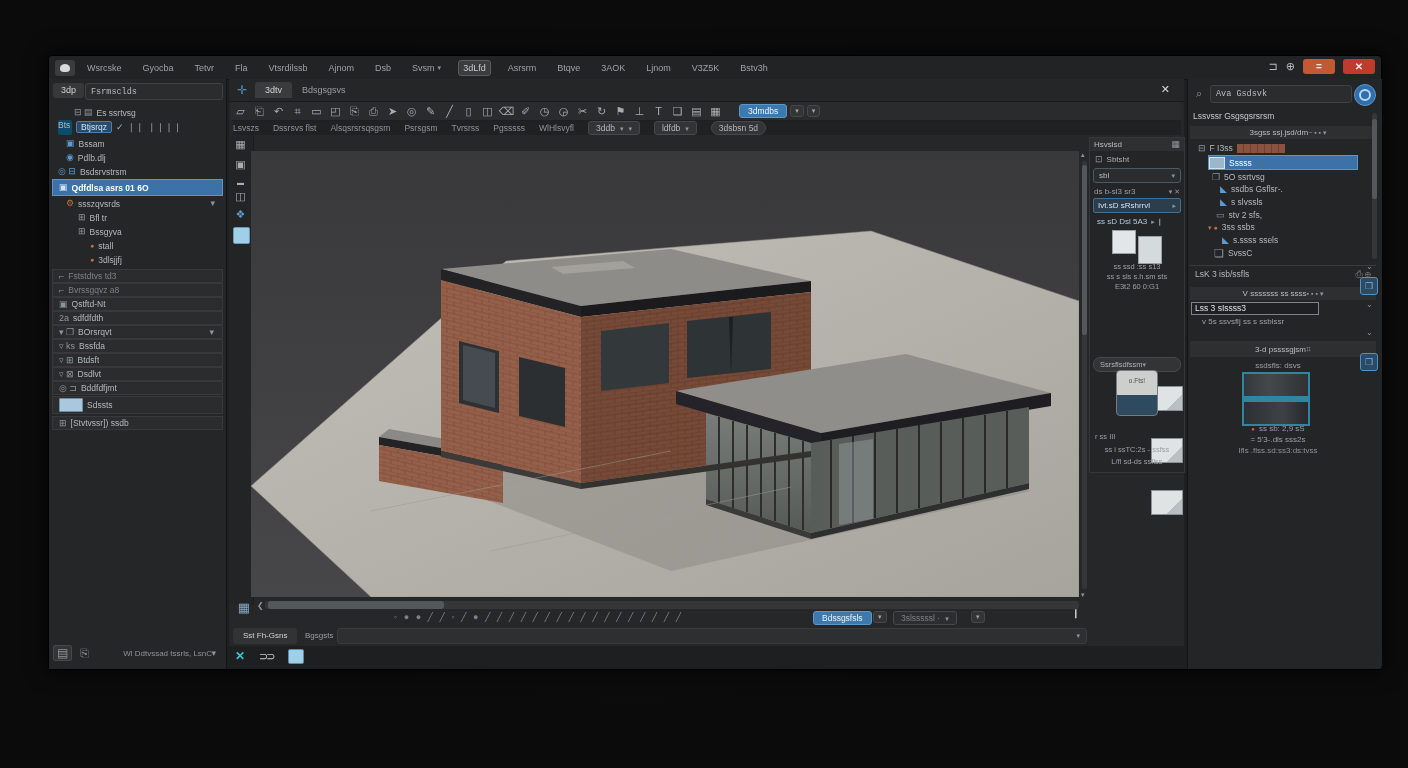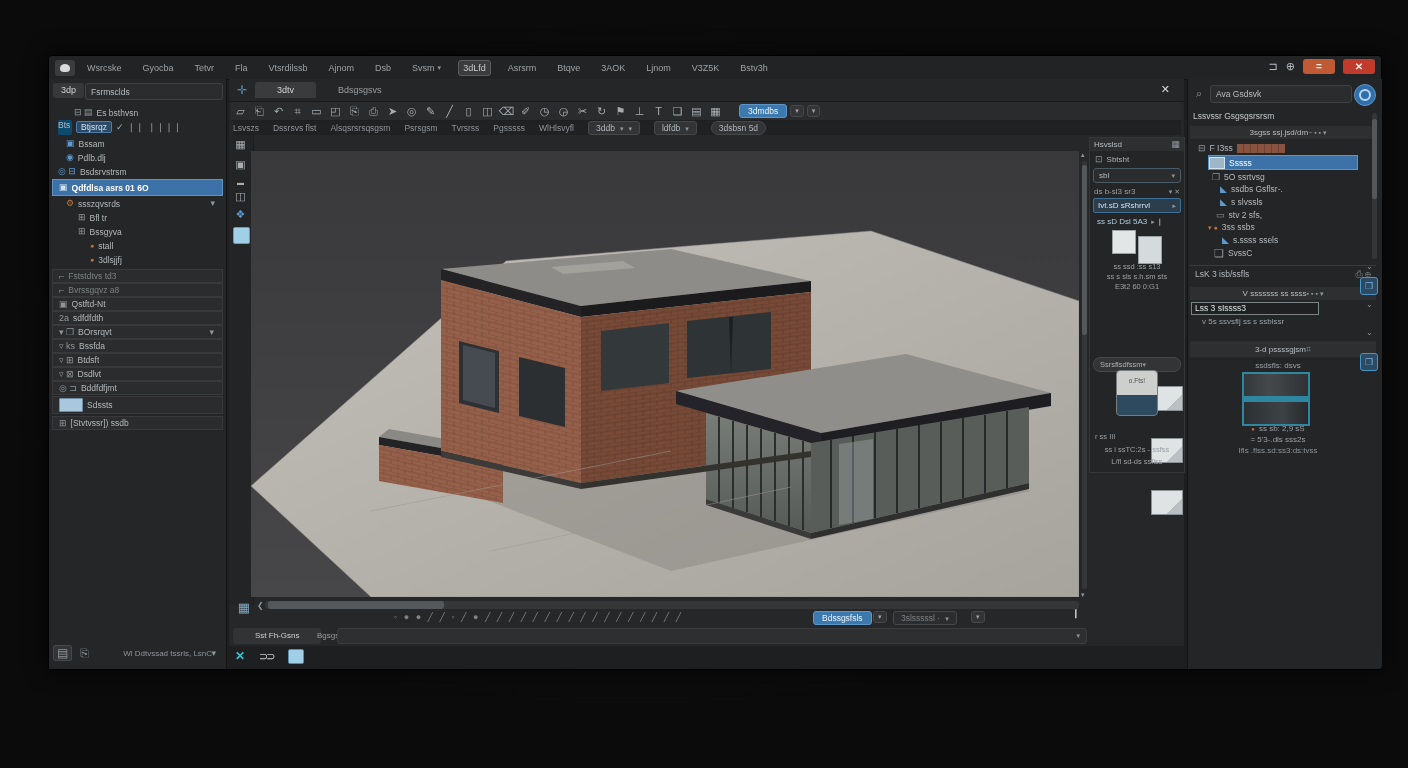--- a/index.html
+++ b/index.html
@@ -19,39 +19,39 @@
   
   #leftpanel{left:0;top:23px;width:177px;height:590px;background:#252628;border-right:1px solid #141415}
   .trow{left:3px;right:3px;height:13px;display:flex;align-items:center;gap:4px;font-size:8.5px;color:#b4b8ba;padding-left:6px}
   .trow.bar{background:#2b2c2e;border:1px solid #39393b;height:12px}
   .trow.dim{color:#7c8082}
   .trow.sel{background:#3d72a8;color:#fff;border:1px solid #5d93c6}
   .oic{color:#c2703d}
   .bic{color:#5b9bd0}
   
   #main{left:180px;top:23px;width:955px;height:567px;background:#262729}
-  .tab{font-size:9px;color:#9a9ea1;padding:3px 22px;border-radius:3px 3px 0 0}
+  .tab{font-size:9px;color:#9a9ea1;padding:3px 10px;border-radius:3px 3px 0 0}
   .tab.on{background:#3a3b3d;color:#d0d3d5}
   .tbtn{font-size:8.5px;color:#b2b6b9;background:#333436;border:1px solid #47484a;border-radius:3px;padding:1px 7px;white-space:nowrap}
   .tbtn.dim{color:#7d8184;background:#2c2d2f}
   .blue-btn{background:#3c79ae;border:1px solid #5d97c8;color:#eaf3fa;font-size:8.5px;border-radius:3px;padding:1px 8px}
   .caret-box{background:#333436;border:1px solid #47484a;border-radius:3px;color:#9fa3a6;font-size:7px;padding:1px 4px}
   .mlabel{font-size:8.5px;color:#8f9396;white-space:nowrap}
   .toolico{width:19px;height:15px;display:flex;align-items:center;justify-content:center;color:#a7adb1;font-size:11px}
   
   #fav{left:860px;top:58px;width:94px;height:334px;background:#242527;border:1px solid #353638}
   .fhead{background:#2e2f31;height:13px;display:flex;align-items:center;font-size:8px;color:#b9bdbf;padding:0 4px;justify-content:space-between}
   .fsmall{font-size:7.5px;color:#9ba0a3;text-align:center;width:100%}
   .pagethumb{width:30px;height:23px;background:linear-gradient(135deg,#dfe3e4 70%,#b9bfc2 70%);border:1px solid #8b9194;margin:2px auto;position:relative}
   
   #rightpanel{left:1138px;top:23px;width:194px;height:590px;background:#242527;border-left:1px solid #141415;border-radius:0 0 4px 0}
   .sechead{background:#2e2f31;height:13px;display:flex;align-items:center;font-size:8px;color:#b9bdbf;padding:0 5px;justify-content:center}
   .rrow{left:4px;right:24px;height:12px;display:flex;align-items:center;gap:4px;font-size:8.5px;color:#b4b8ba}
   .rrow.sel{background:#3d72a8;color:#fff;border:1px solid #5d93c6}
-  input{background:#2b2c2d;border:1px solid #404143;border-radius:3px;color:#b9bdc0;font-size:8.5px;font-family:Liberation Sans, sans-serif;padding:2px 5px;outline:none}
+  input{background:#2b2c2d;border:1px solid #404143;border-radius:3px;color:#b9bdc0;font-size:8.5px;font-family:Liberation Mono, monospace;padding:2px 5px;outline:none}
   .scroll{background:#353638;border-radius:3px}
   .thumbbar{background:#55585b;border-radius:3px}
   .bluesq{width:16px;height:16px;border:1px solid #4d93c4;border-radius:3px;background:#2b4a63;display:flex;align-items:center;justify-content:center;color:#7fb4dc;font-size:9px}
 </style>
 </head>
 <body>
 
 <div id="win" class="a">
 
   <div id="titlebar" class="a f">
@@ -83,21 +83,21 @@
       <div class="winbtn" style="background:#c13b2d">✕</div>
     </div>
   </div>
 
   <div id="leftpanel" class="a">
     <div class="a tab on" style="left:4px;top:4px;height:11px;padding:2px 8px;background:#37383a;border-radius:3px">3dp</div>
     <input class="a" style="left: 36px; top: 4px; width: 126px; height: 11px;" value="Fsrmsclds">
 
     <div class="a trow" style="top:27px;padding-left:22px">
         <span class="ic">⊟ ▤</span>
-        <span class="tx">Es bsthvsn</span>
+        <span class="tx">Es ssrtvsg</span>
       </div>
 
     <div class="a trow" style="top:41px;height:14px">
       <span style="width:14px;height:15px;background:#0c4a6e;border-radius:2px">Bts</span>
       <span class="tx" style="background:#2c4a66;border:1px solid #4d7ca8;border-radius:2px;padding:0 4px;color:#cfe2f2">Btjsrqz</span>
       <span class="ic" style="color:#9fb4c4">✓</span>
       <span class="ic" style="color:#9aa0a4;letter-spacing:1px">❘❘  ❘❘❘❘</span>
     </div>
 
     <div class="a trow" style="top:58px;padding-left:14px">

